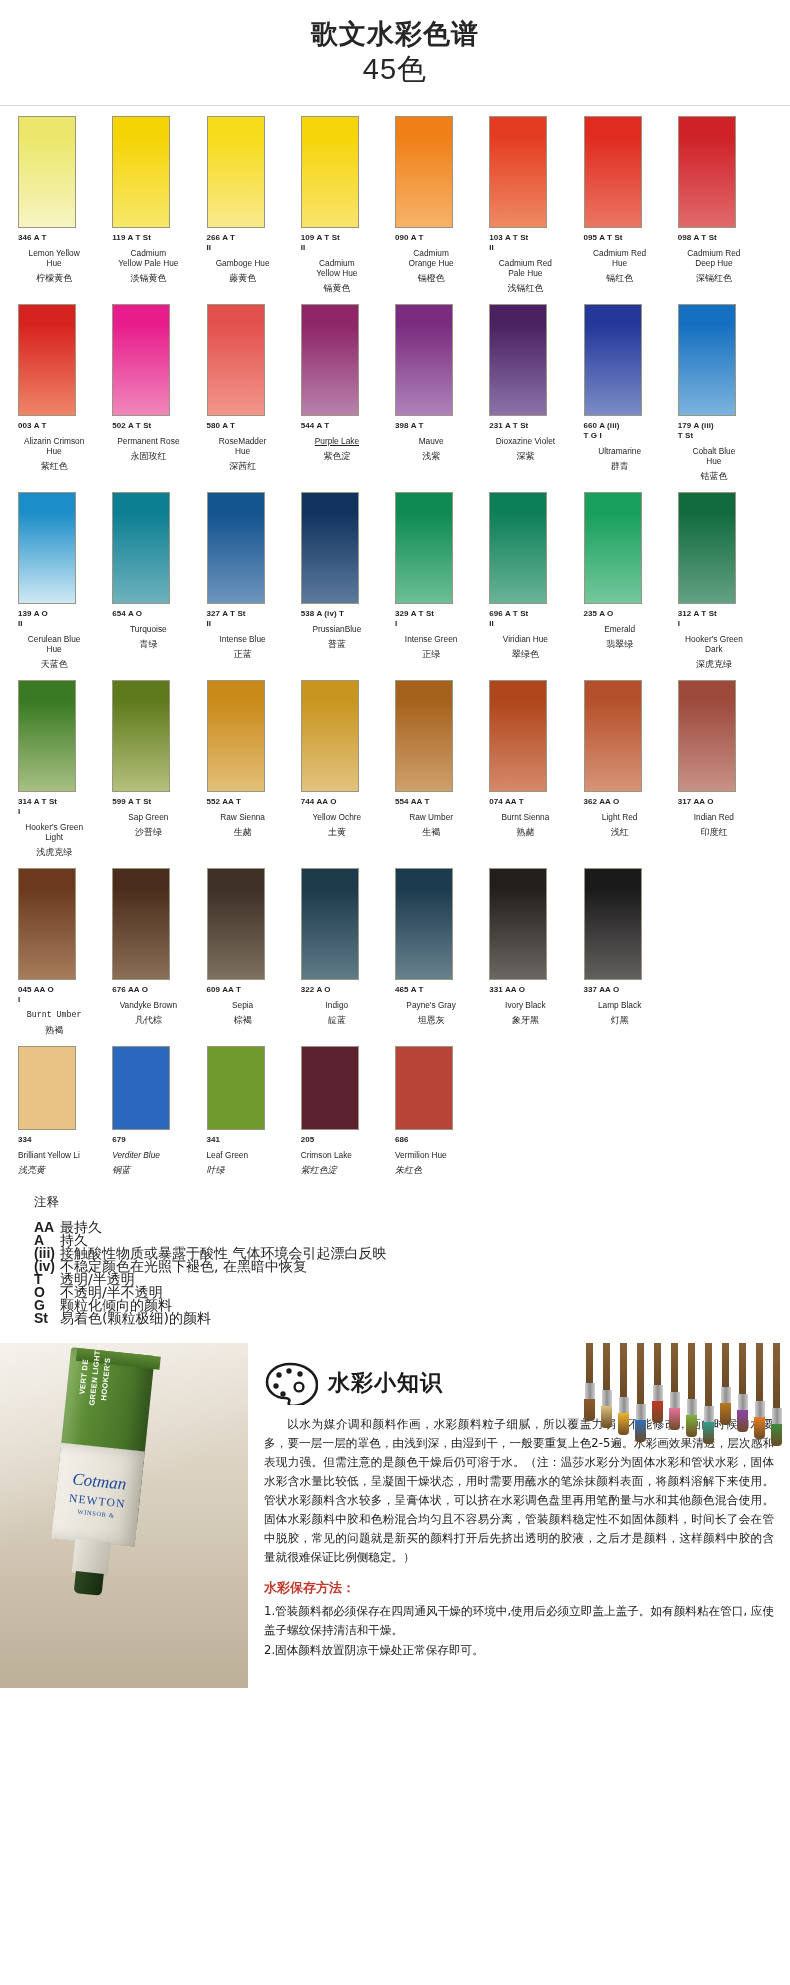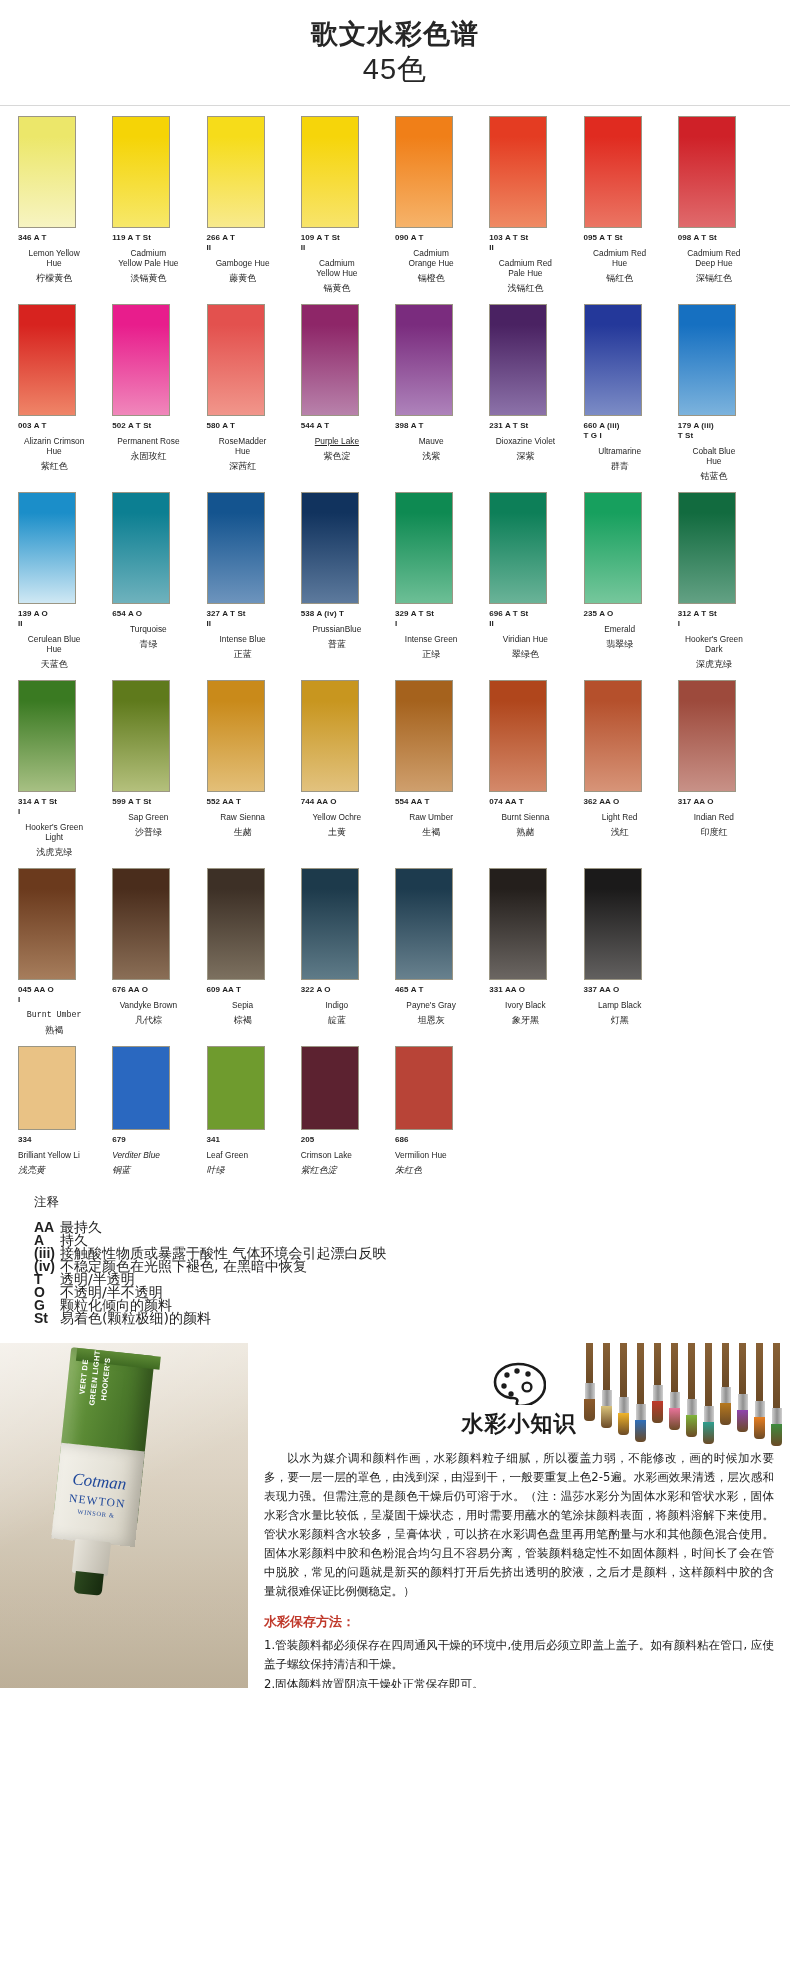--- a/index.html
+++ b/index.html
@@ -155,21 +155,21 @@
     background: linear-gradient(90deg,#cfcfcf,#8f8f8f,#cfcfcf);
   }
   .brush .tip {
     width: 11px; margin: 0 auto; height: 22px;
     border-radius: 0 0 4px 4px;
   }
 
   .panel {
     position: absolute; left: 248px; top: 0; right: 0; padding: 18px 16px 10px 16px;
   }
-  .panel-head { display: flex; align-items: center; gap: 4px; flex-direction: column; }
+  .panel-head { display: flex; align-items: center; gap: 10px; }
   .palette-icon { width: 54px; height: 44px; flex: none; }
   .panel-title {
     font-size: 22px; font-weight: 700; color: #1b1b1b; letter-spacing: 1px;
     font-family: "DejaVu Sans", sans-serif;
   }
   .panel-body {
     margin-top: 10px; font-size: 11.6px; line-height: 19px; color: #1b1b1b;
     text-align: justify; text-indent: 2em;
     font-family: "DejaVu Sans", sans-serif;
   }

